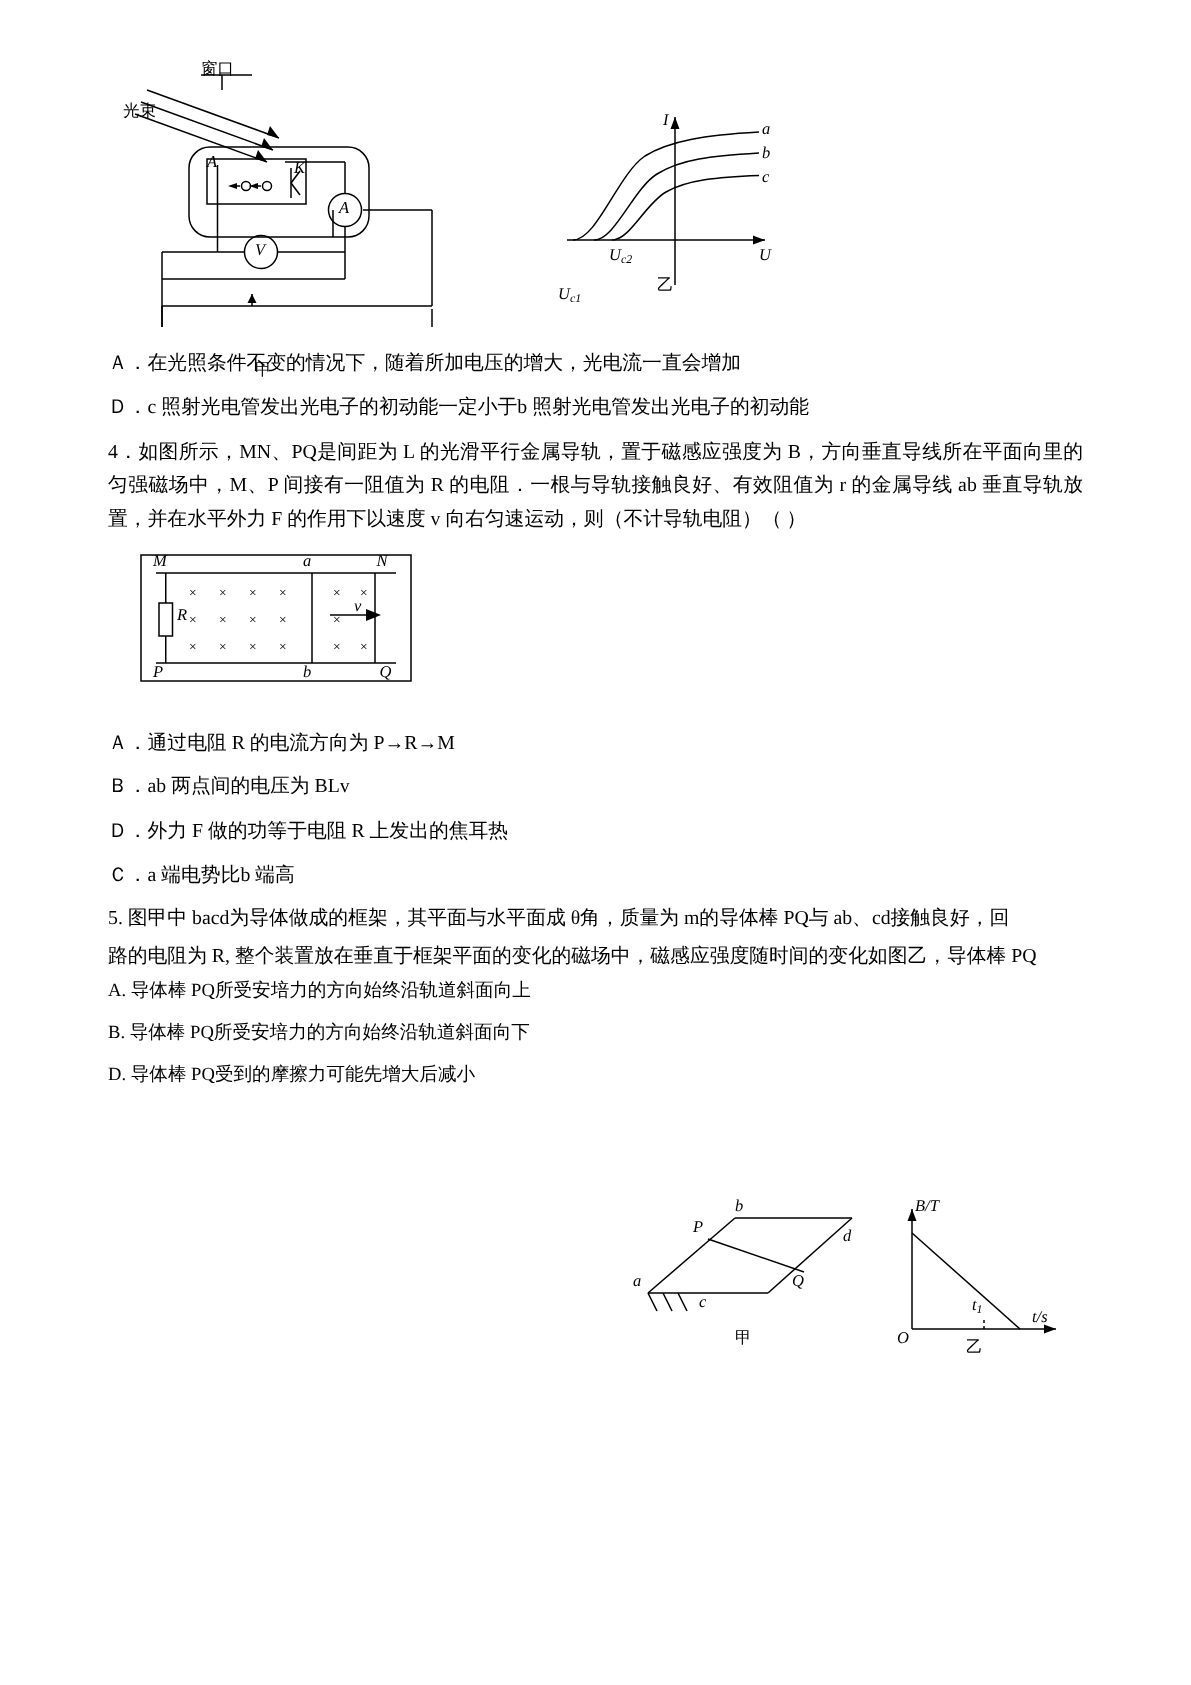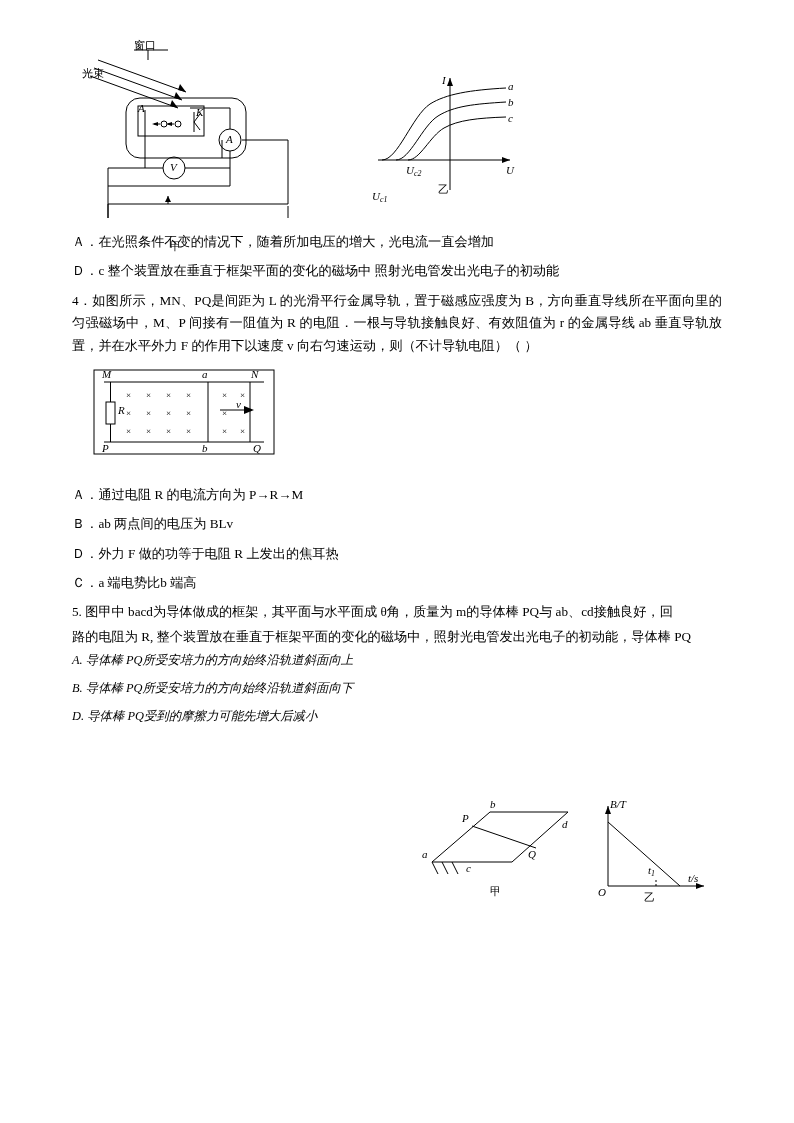--- a/index.html
+++ b/index.html
@@ -31,21 +31,20 @@
   }
   .opt {
     font-size: 13.2px;
     line-height: 1.62;
     margin: 0 0 8px 0;
   }
   .opt-small {
     font-size: 12.4px;
     line-height: 1.55;
     margin: 0 0 9px 0;
-    font-style: italic;
   }
   .ital { font-style: italic; }
   .sub { font-size: 0.72em; vertical-align: -0.26em; }
 
   
   .fig1 {
     position: relative;
     height: 185px;
     margin: 0 0 10px 0;
   }
@@ -207,21 +206,21 @@
         <span class="ital">U</span><span class="sub ital">c1</span>
       </div>
       <div class="lbl" style="left:86px; top:92px;">
         <span class="ital">U</span><span class="sub ital">c2</span>
       </div>
       <div class="lbl" style="left:118px; top:110px;">乙</div>
     </div>
   </div>
 
   <div class="opt">Ａ．在光照条件不变的情况下，随着所加电压的增大，光电流一直会增加</div>
-  <div class="opt">Ｄ．c 整个装置放在垂直于框架平面的变化的磁场中 照射光电管发出光电子的初动能</div>
+  <div class="opt">Ｄ．c 照射光电管发出光电子的初动能一定小于b 照射光电管发出光电子的初动能</div>
 
   <div class="q-body">4．如图所示，MN、PQ是间距为 L 的光滑平行金属导轨，置于磁感应强度为 B，方向垂直导线所在平面向里的匀强磁场中，M、P 间接有一阻值为 R 的电阻．一根与导轨接触良好、有效阻值为 r 的金属导线 ab 垂直导轨放置，并在水平外力 F 的作用下以速度 v 向右匀速运动，则（不计导轨电阻）（      ）</div>
 
   <div class="fig2">
     <svg width="210" height="100" viewBox="0 0 210 100">
       <g stroke="#000" fill="none" stroke-width="1">
 
         <rect x="4" y="6" width="180" height="84"></rect>
 
         <line x1="14" y1="18" x2="174" y2="18"></line>
@@ -269,21 +268,21 @@
     <div class="lbl lbl-i" style="left:112px; top:78px;">b</div>
     <div class="lbl lbl-i" style="left:146px; top:34px;">v</div>
   </div>
 
   <div class="opt">Ａ．通过电阻 R 的电流方向为 P→R→M</div>
   <div class="opt">Ｂ．ab 两点间的电压为 BLv</div>
   <div class="opt">Ｄ．外力 F 做的功等于电阻 R 上发出的焦耳热</div>
   <div class="opt">Ｃ．a 端电势比b 端高</div>
 
   <div class="q-body">5. 图甲中 bacd为导体做成的框架，其平面与水平面成 θ角，质量为 m的导体棒 PQ与 ab、cd接触良好，回</div>
-  <div class="q-body">路的电阻为 R, 整个装置放在垂直于框架平面的变化的磁场中，照射光电管发出光电子的初动能，导体棒 PQ</div>
+  <div class="q-body">路的电阻为 R, 整个装置放在垂直于框架平面的变化的磁场中，磁感应强度随时间的变化如图乙，导体棒 PQ</div>
 
   <div class="optlist-narrow">
     <div class="opt-small">A. 导体棒 PQ所受安培力的方向始终沿轨道斜面向上</div>
     <div class="opt-small">B. 导体棒 PQ所受安培力的方向始终沿轨道斜面向下</div>
     <div class="opt-small">D. 导体棒 PQ受到的摩擦力可能先增大后减小</div>
   </div>
 
 
   <div class="fig3">
     <svg width="300" height="128" viewBox="0 0 300 128">

